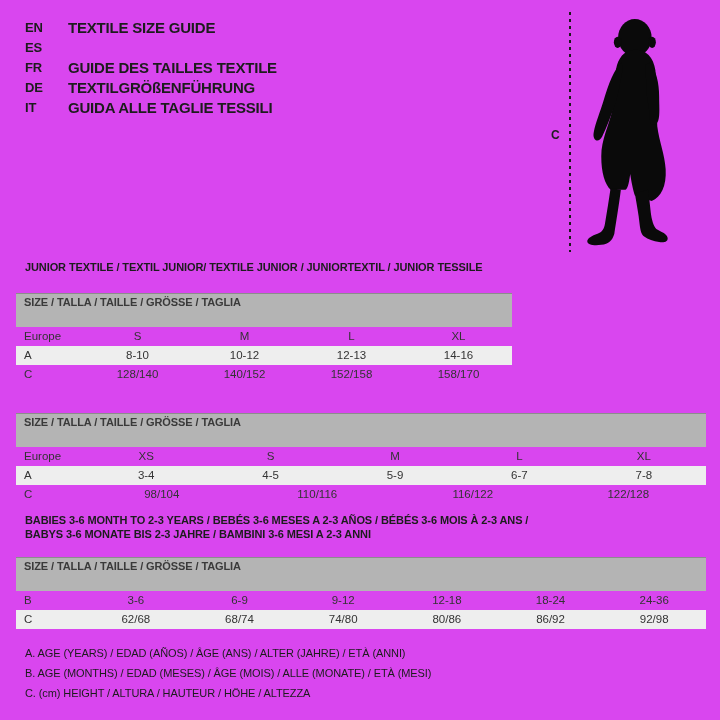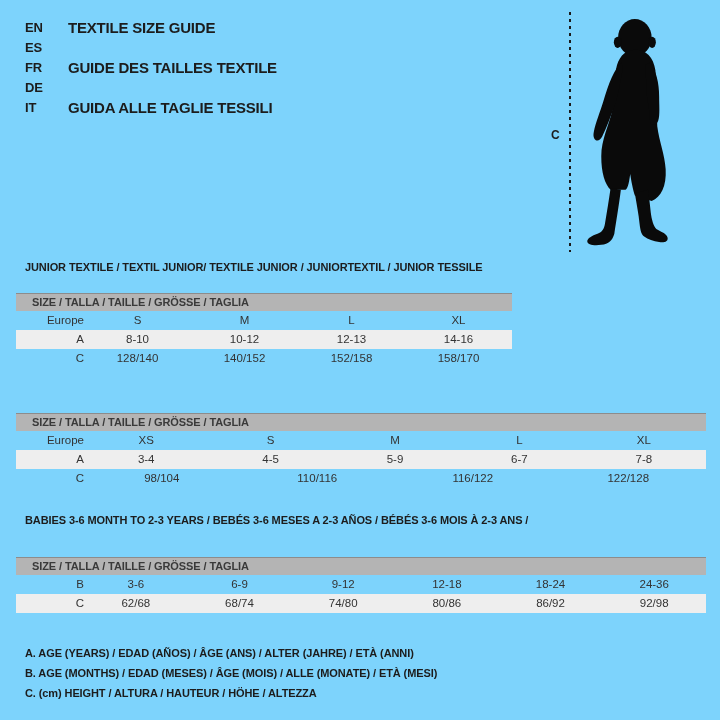--- a/index.html
+++ b/index.html
@@ -1,20 +1,20 @@
 <!DOCTYPE html>
 <html><head>
 <meta charset="utf-8">
 <style>
   * { margin: 0; padding: 0; box-sizing: border-box; }
   html, body { background: #ffffff; }
   #canvas {
     position: relative;
     width: 720px; height: 720px;
-    background: #7dd3fc;
+    background: #d946ef;
     font-family: "Liberation Sans", sans-serif;
     color: #1c1c1c;
     overflow: hidden;
   }
 
   
   .lang-block { position: absolute; left: 25px; top: 18px; }
   .lang-row { display: flex; height: 20px; line-height: 20px; }
   .lang-code {
     width: 43px; font-size: 13px; font-weight: 700; letter-spacing: -0.2px;
@@ -40,53 +40,54 @@
     white-space: nowrap;
   }
   .sub-a { font-size: 7.5px; vertical-align: -2px; font-weight: 700; }
 
   
   .size-table { position: absolute; left: 16px; }
   .t-junior   { top: 293px; width: 496px; }
   .t-children { top: 413px; width: 690px; }
   .t-babies   { top: 557px; width: 690px; }
   .size-bar {
-    height: 18px; line-height: 17px;
+    height: 34px; line-height: 17px;
     background: #b4b4b4; border-top: 1px solid #8c8c8c;
-    padding-left: 16px;
+    padding-left: 8px;
     font-size: 11px; font-weight: 700; color: #3a3a3a; letter-spacing: -0.1px;
   }
   .t-row { display: flex; height: 19px; line-height: 19px; font-size: 11.5px; color: #333333; }
   .t-row.alt { background: #eeeeee; }
-  .cell-label { width: 68px; padding-left: 8px; text-align: right; }
+  .cell-label { width: 68px; padding-left: 8px; text-align: left; }
   .cell-data { flex: 1 1 0; text-align: center; }
 
   
   .footnotes { position: absolute; left: 25px; top: 643px; }
-  .footnote { height: 20px; line-height: 20px; font-size: 11px; font-weight: 700; letter-spacing: -0.1px; }
+  .footnote { height: 20px; line-height: 20px; font-size: 11px; font-weight: 400; letter-spacing: -0.1px; }
 </style>
 </head>
 <body>
 
 <div id="canvas">
 
   <div class="lang-block">
     <div class="lang-row">
       <span class="lang-code">EN</span>
       <span class="lang-label">TEXTILE SIZE GUIDE</span>
     </div>
     <div class="lang-row">
       <span class="lang-code">ES</span>
     </div>
     <div class="lang-row">
       <span class="lang-code">FR</span>
       <span class="lang-label">GUIDE DES TAILLES TEXTILE</span>
     </div>
     <div class="lang-row">
       <span class="lang-code">DE</span>
+      <span class="lang-label">TEXTILGRÖßENFÜHRUNG</span>
     </div>
     <div class="lang-row">
       <span class="lang-code">IT</span>
       <span class="lang-label">GUIDA ALLE TAGLIE TESSILI</span>
     </div>
   </div>
 
   <div class="figure-block">
     <span class="height-label">C</span>
     <div class="dash-line"></div>
@@ -149,20 +150,21 @@
     <div class="t-row">
       <span class="cell-label">C</span>
       <span class="cell-data">98/104</span>
       <span class="cell-data">110/116</span>
       <span class="cell-data">116/122</span>
       <span class="cell-data">122/128</span>
     </div>
   </div>
 
   <div class="sec-title" style="top:514px">BABIES 3-6 MONTH TO 2-3 YEARS / BEBÉS 3-6 MESES A 2-3 AÑOS / BÉBÉS 3-6 MOIS À 2-3 ANS /</div>
+  <div class="sec-title" style="top:528px">BABYS 3-6 MONATE BIS 2-3 JAHRE / BAMBINI 3-6 MESI A 2-3 ANNI</div>
   <div class="size-table t-babies">
     <div class="size-bar">SIZE / TALLA / TAILLE / GRÖSSE / TAGLIA</div>
     <div class="t-row">
       <span class="cell-label">B</span>
       <span class="cell-data">3-6</span>
       <span class="cell-data">6-9</span>
       <span class="cell-data">9-12</span>
       <span class="cell-data">12-18</span>
       <span class="cell-data">18-24</span>
       <span class="cell-data">24-36</span>

